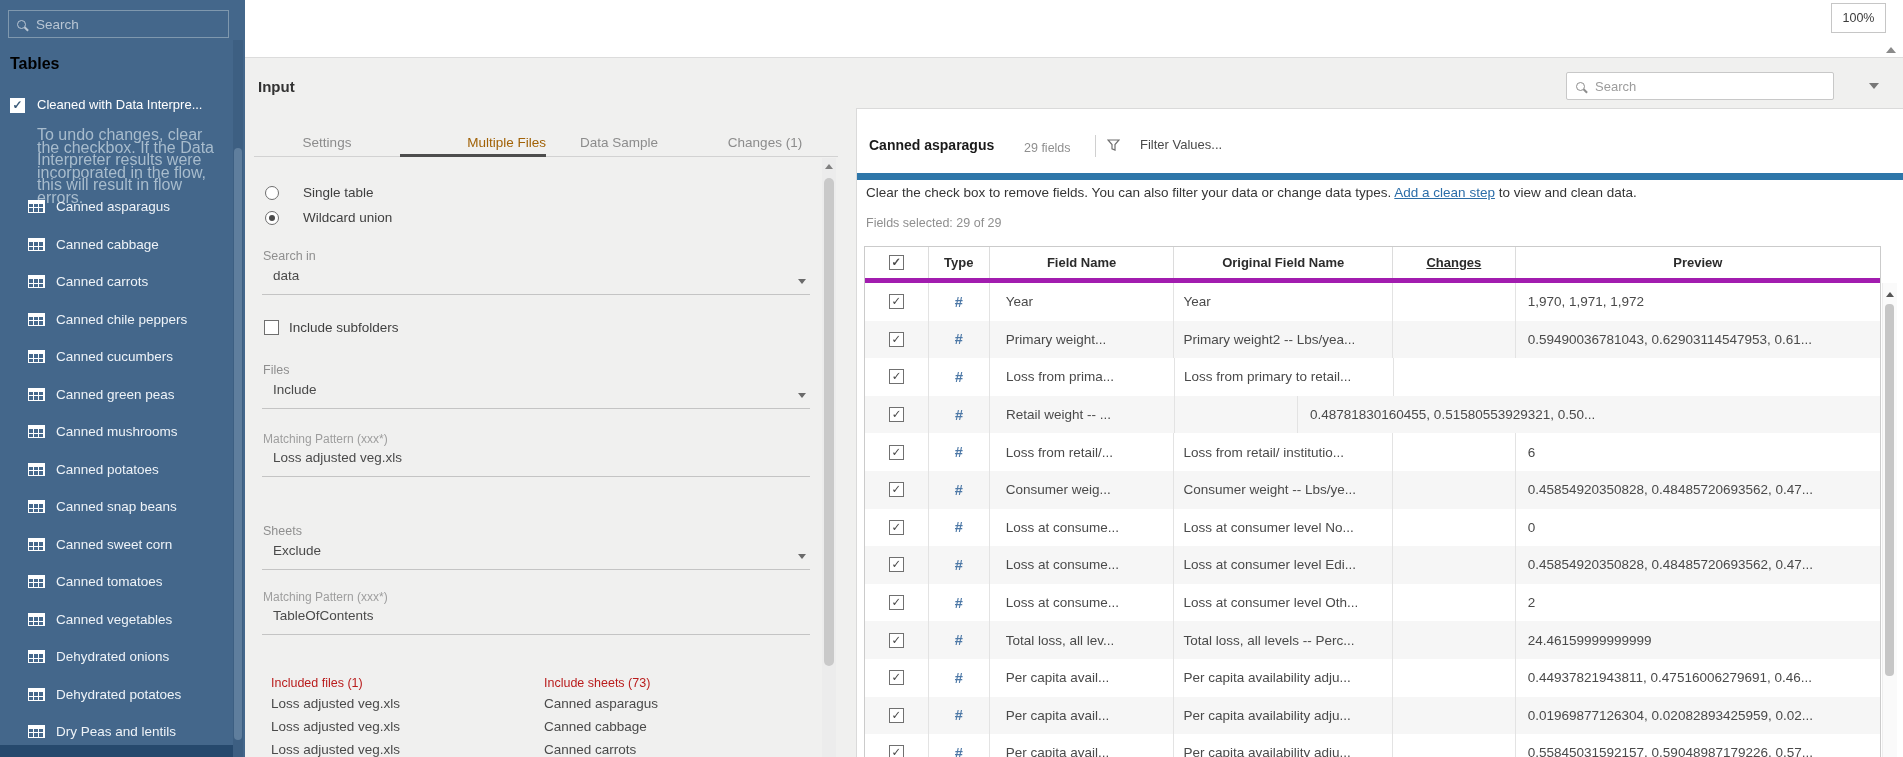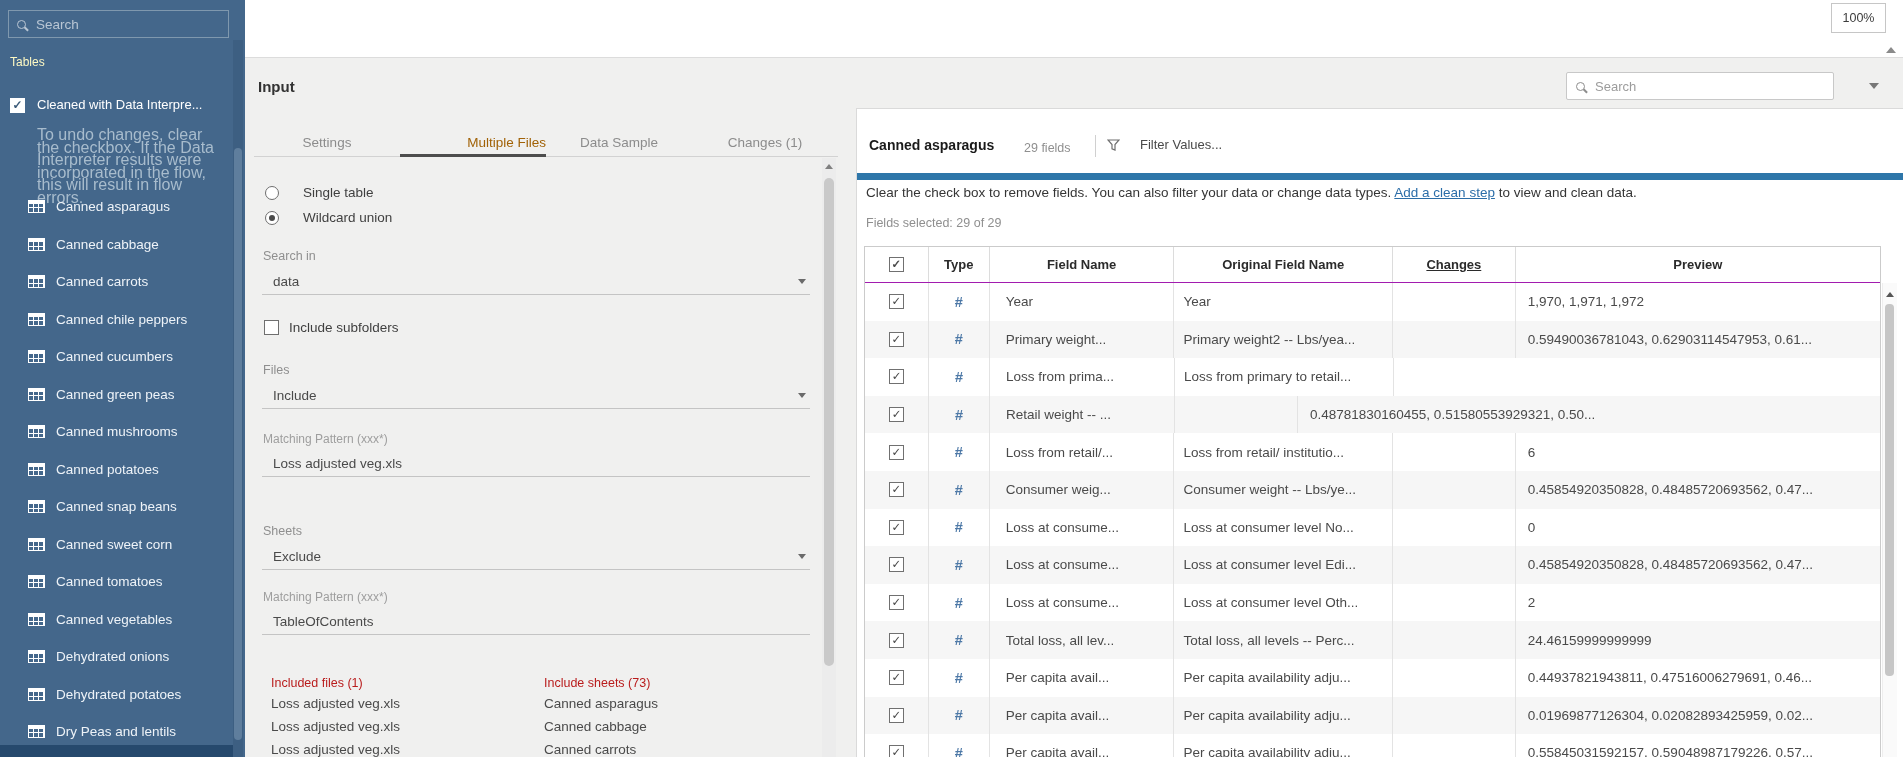--- a/index.html
+++ b/index.html
@@ -8,21 +8,21 @@
   #canvas *{box-sizing:border-box;}
   .abs{position:absolute;}
 
   
   .sidebar{left:0;top:0;width:245px;height:757px;background:var(--sidebar-bg,#44678b);}
   .sb-search{left:8px;top:10px;width:221px;height:28px;border:1px solid #7f98ae;display:flex;align-items:center;padding:0 8px;gap:8px;}
   .sb-search input{flex:1;background:transparent;border:none;outline:none;color:#e8eef4;font-size:13.5px;font-family:inherit;}
   .sb-search input::placeholder{color:#b9c6d4;}
   .mag{width:9px;height:9px;border:1.6px solid #b9c6d4;border-radius:50%;position:relative;flex:none;}
   .mag::after{content:"";position:absolute;width:5px;height:1.6px;background:#b9c6d4;transform:rotate(45deg);right:-4px;bottom:-2px;}
-  .sb-title{left:10px;top:55px;color:#fef9c3;font-size:12px;font-weight:normal;}
+  .sb-title{left:10px;top:55px;color:#000000;font-size:16px;font-weight:bold;}
   .sb-check{left:10px;top:98px;width:15px;height:15px;background:#fff;border:1px solid #fff;color:#3a5a78;
             font-size:12px;line-height:13px;text-align:center;font-weight:bold;}
   .sb-clean-label{left:37px;top:97px;width:195px;color:#fff;font-size:13px;white-space:nowrap;overflow:hidden;}
   .sb-note{left:37px;top:117px;width:188px;color:#a8bccd;font-size:16px;line-height:12.5px;margin-top:12px;}
   .sb-items{left:0;top:188px;width:233px;}
   .sb-item{height:37.5px;display:flex;align-items:center;padding-left:28px;gap:11px;cursor:default;}
   .sb-item-label{color:#eef3f8;font-size:13.5px;white-space:nowrap;}
   .tbl-icon{width:17px;height:13px;flex:none;border:1px solid #fff;border-top:4px solid #fff;
             background-image:repeating-linear-gradient(to right,transparent 0 4px,#fff 4px 5px),
                              repeating-linear-gradient(to bottom,transparent 0 3.5px,#fff 3.5px 4.5px);}
@@ -58,21 +58,21 @@
   .radios{left:265px;top:180px;}
   .radio-row{display:flex;align-items:center;gap:24px;height:25px;}
   .radio{width:14px;height:14px;border:1.5px solid #6e6e6e;border-radius:50%;position:relative;flex:none;background:#fff;}
   .radio.selected::after{content:"";position:absolute;left:3px;top:3px;width:6px;height:6px;border-radius:50%;background:#4a4a4a;}
   .radio-label{font-size:13.5px;color:#3f3f3f;}
 
   
   .f-label{position:absolute;left:263px;font-size:12.5px;color:#8f8f8f;}
   .f-label.small{font-size:12px;color:#9e9e9e;}
   .f-field{position:absolute;left:262px;width:548px;height:27px;border-bottom:1px solid #c4c4c4;
-           display:flex;align-items:center;padding-left:11px;cursor:default;}
+           display:flex;padding-left:11px;cursor:default;}
   .f-value{font-size:13.5px;color:#4a4a4a;}
   .f-chev{position:absolute;right:4px;top:11px;}
   .chev-sm{width:0;height:0;border-left:4.5px solid transparent;border-right:4.5px solid transparent;border-top:5.5px solid #6a6a6a;}
   .form-cb{left:264px;top:320px;width:15px;height:15px;border:1.5px solid #6f6f6f;background:#fff;}
   .form-cb-label{left:289px;top:320px;font-size:13.5px;color:#3f3f3f;}
   .mini-label{position:absolute;font-size:12.5px;color:#b91c1c;}
   .mini-list{position:absolute;font-size:13.5px;color:#4a4a4a;line-height:23px;}
 
   
   .mid-track{left:822px;top:158px;width:14px;height:599px;background:#ececec;}
@@ -86,21 +86,21 @@
   .card .vdiv{position:absolute;left:238px;top:26px;width:1px;height:22px;background:#d0d0d0;}
   .filter-btn{position:absolute;left:250px;top:28px;display:flex;align-items:center;gap:20px;cursor:default;}
   .filter-btn span{font-size:13px;color:#4a4a4a;}
   .bluebar{position:absolute;left:0;top:64px;width:1047px;height:7px;background:var(--accent-blue,#2e76a9);}
   .info{position:absolute;left:9px;top:76px;font-size:13.5px;color:#353535;}
   .info a{color:var(--link-blue,#2b6da8);text-decoration:underline;cursor:pointer;}
   .fsel{position:absolute;left:9px;top:107px;font-size:12.5px;color:#8f8f8f;}
 
   
   .ptable{position:absolute;left:7px;top:137px;width:1017px;border:1px solid #cbcbcb;}
-  .thead{display:flex;height:36px;background:#fff;border-bottom:1px solid #a21caf;}
+  .thead{display:flex;height:36px;background:#fff;border-bottom:5px solid #a21caf;}
   .thead .hc{display:flex;align-items:center;justify-content:center;font-size:13px;font-weight:bold;color:#2b2b2b;border-right:1px solid #dcdcdc;}
   .thead .hc:last-child{border-right:none;}
   .trow{display:flex;height:37.6px;}
   .trow:nth-of-type(even){background:#f6f6f6;}
   .tc{display:flex;align-items:center;border-right:1px solid #e3e3e3;overflow:hidden;white-space:nowrap;}
   .tc:last-child{border-right:none;}
   .c0{width:64px;justify-content:center;}
   .c1{width:61px;justify-content:center;}
   .c2{width:185px;padding-left:16px;}
   .c3{width:219px;padding-left:9px;}

